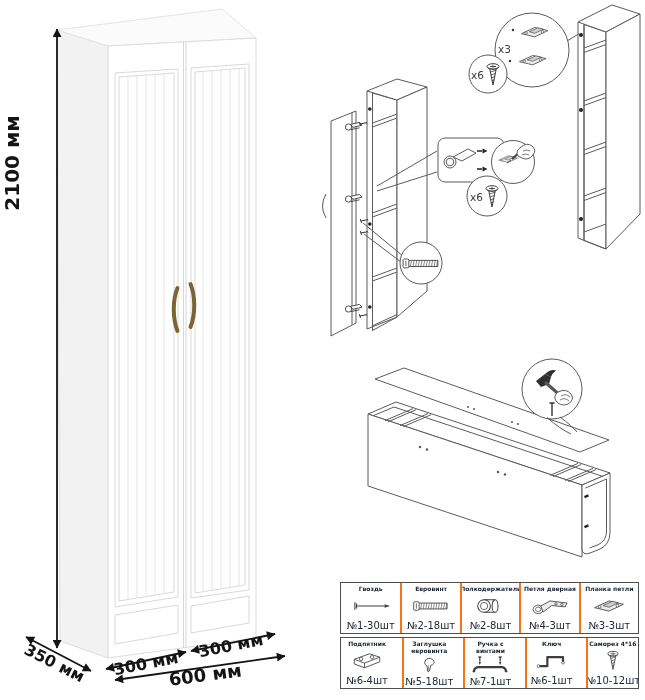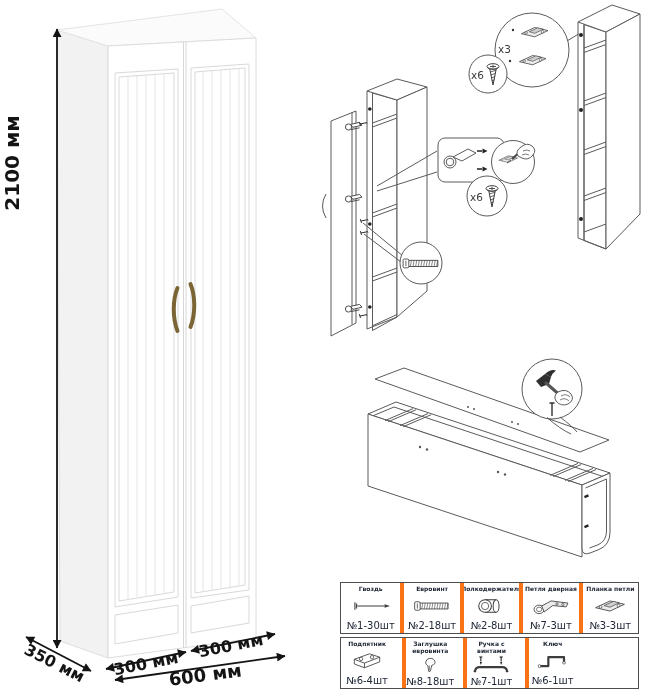--- a/index.html
+++ b/index.html
@@ -5,21 +5,21 @@
   html,body{margin:0;padding:0;background:#ffffff;}
   .canvas{position:relative;width:645px;height:700px;background:#fff;overflow:hidden;
           font-family:"DejaVu Sans","Liberation Sans",sans-serif;}
   svg.scene{position:absolute;left:0;top:0;width:645px;height:700px;}
   .dim-label{fill:#141414;font-weight:bold;font-family:"DejaVu Sans","Liberation Sans",sans-serif;}
   .callout-label{fill:#3a3a3a;font-size:10.5px;font-family:"DejaVu Sans","Liberation Sans",sans-serif;}
   .parts-table{position:absolute;left:340px;top:582px;width:299px;}
   .parts-row{display:grid;grid-template-columns:repeat(5,1fr);border:1.5px solid #4e4e4e;
              background:#fff;box-sizing:border-box;}
   .parts-row + .parts-row{margin-top:2.5px;gap:9px;}
-  .part-cell{border-left:4px solid #f97316;display:flex;flex-direction:column;align-items:center;
+  .part-cell{border-left:2px solid #f97316;display:flex;flex-direction:column;align-items:center;
              justify-content:space-between;padding:2px 1px;height:50px;box-sizing:border-box;overflow:hidden;}
   .part-cell:first-child{border-left:none;}
   .part-name{font-size:6px;font-weight:bold;color:#202837;text-align:center;line-height:1.2;}
   .part-qty{font-size:10px;font-weight:normal;color:#202837;white-space:nowrap;}
   .part-icon{width:44px;height:22px;flex:0 0 auto;}
 </style>
 </head>
 <body>
 
 <div class="canvas">
@@ -295,21 +295,21 @@
           <svg class="part-icon" viewBox="0 0 48 26">
             <use href="#shelf-support-icon"></use>
           </svg>
           <div class="part-qty">№2-8шт</div>
         </div>
         <div class="part-cell">
           <div class="part-name">Петля дверная</div>
           <svg class="part-icon" viewBox="0 0 48 26">
             <use href="#door-hinge-icon"></use>
           </svg>
-          <div class="part-qty">№7-3шт</div>
+          <div class="part-qty">№4-3шт</div>
         </div>
         <div class="part-cell">
           <div class="part-name">Планка петли</div>
           <svg class="part-icon" viewBox="0 0 48 26">
             <use href="#hinge-plate-icon"></use>
           </svg>
           <div class="part-qty">№3-3шт</div>
         </div>
       </div>
   <div class="parts-row">
@@ -318,32 +318,39 @@
           <svg class="part-icon" viewBox="0 0 48 26">
             <use href="#foot-glide-icon"></use>
           </svg>
           <div class="part-qty">№6-4шт</div>
         </div>
         <div class="part-cell">
           <div class="part-name">Заглушка евровинта</div>
           <svg class="part-icon" viewBox="0 0 48 26">
             <use href="#screw-cap-icon"></use>
           </svg>
-          <div class="part-qty">№8-18шт</div>
+          <div class="part-qty">№5-18шт</div>
         </div>
         <div class="part-cell">
           <div class="part-name">Ручка с винтами</div>
           <svg class="part-icon" viewBox="0 0 48 26">
             <use href="#handle-icon"></use>
           </svg>
           <div class="part-qty">№7-1шт</div>
         </div>
         <div class="part-cell">
           <div class="part-name">Ключ</div>
           <svg class="part-icon" viewBox="0 0 48 26">
             <use href="#hex-key-icon"></use>
           </svg>
           <div class="part-qty">№6-1шт</div>
+        </div>
+        <div class="part-cell">
+          <div class="part-name">Саморез 4*16</div>
+          <svg class="part-icon" viewBox="0 0 48 26">
+            <use href="#self-tapping-screw-icon"></use>
+          </svg>
+          <div class="part-qty">№10-12шт</div>
         </div>
       </div>
 </div>
 
 </div>
 
 </body></html>

